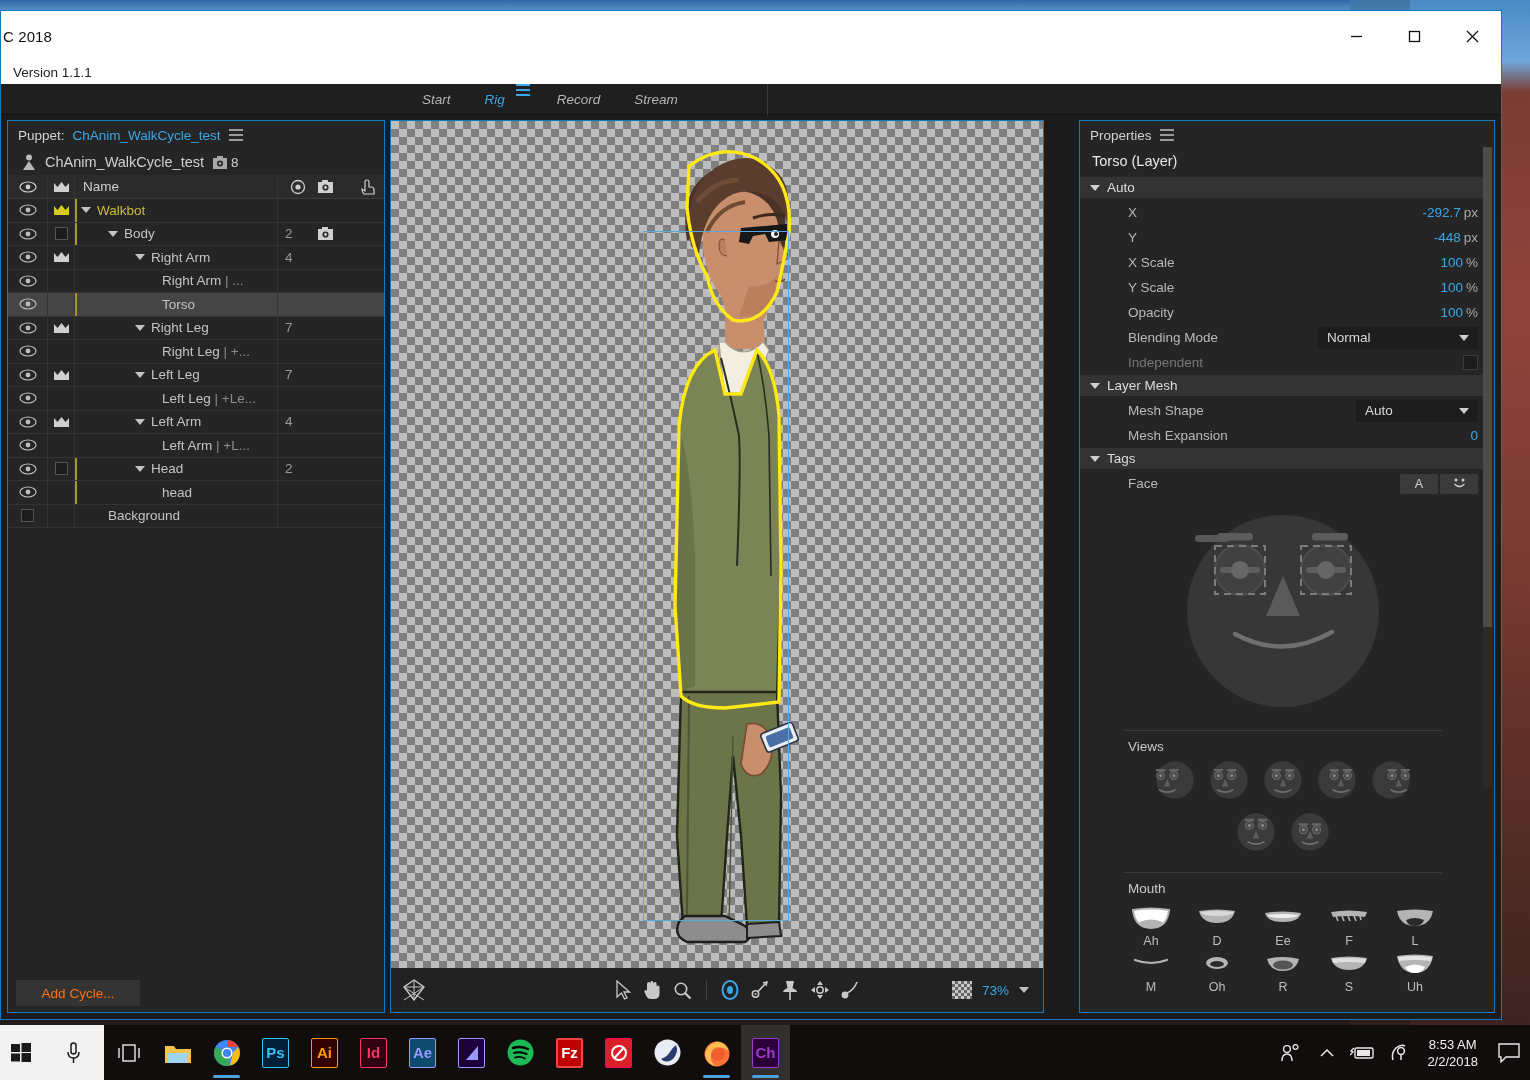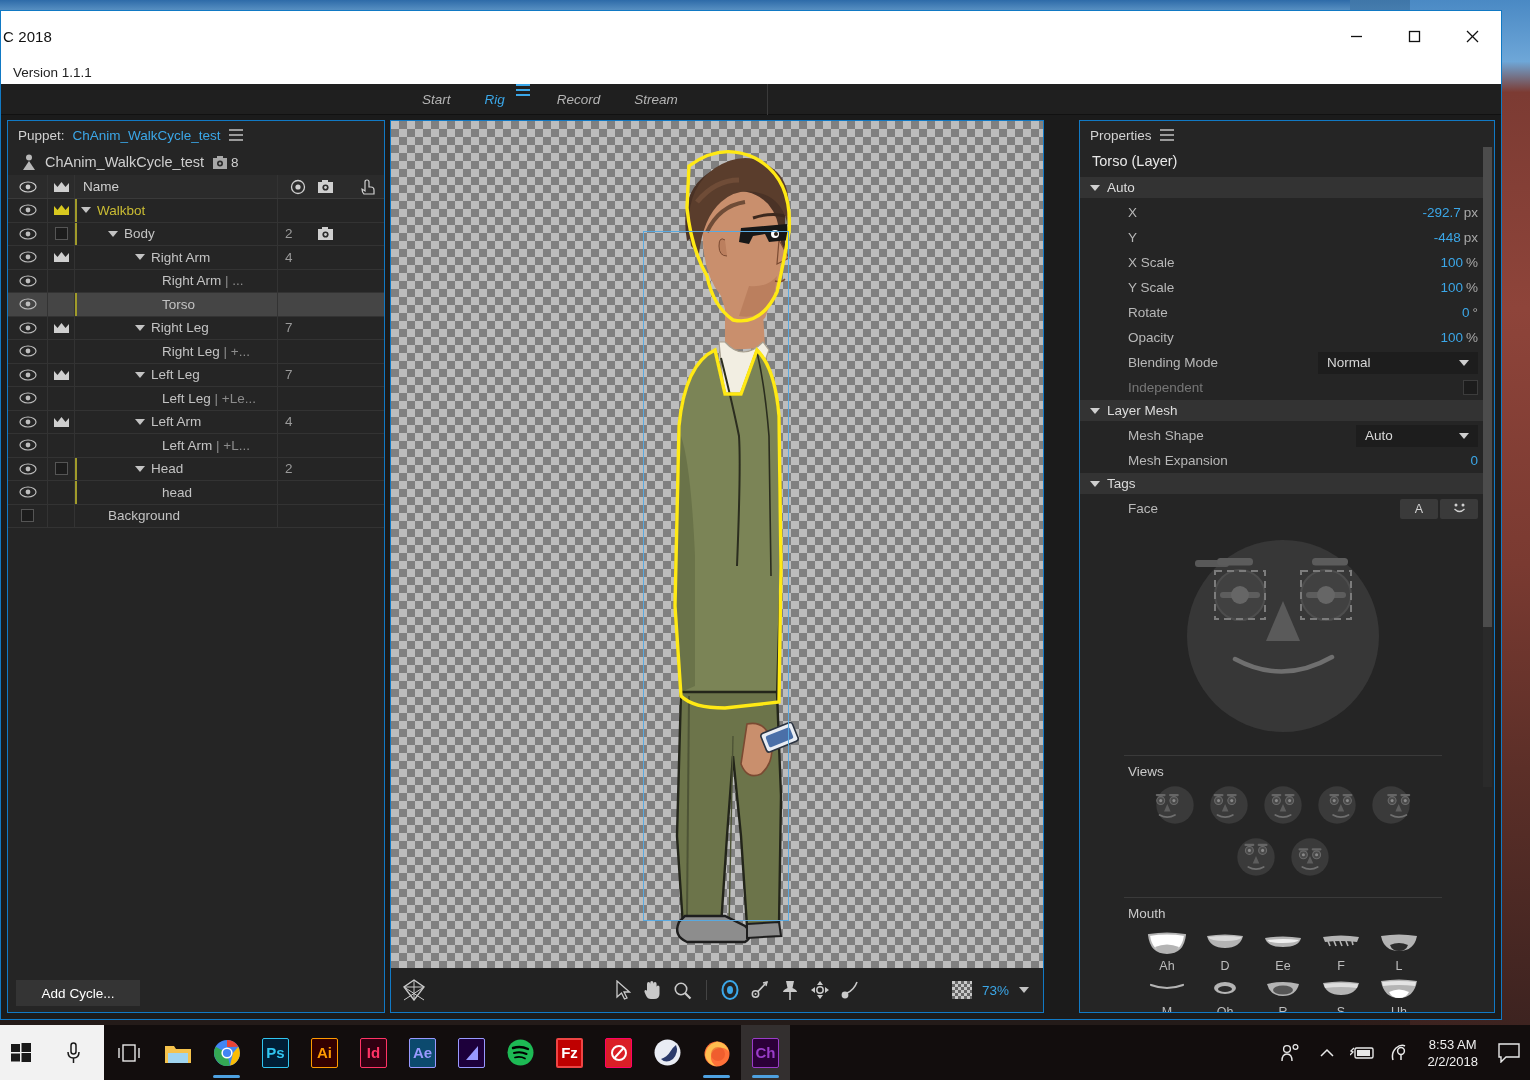--- a/index.html
+++ b/index.html
@@ -124,21 +124,21 @@
   .lrow .guide { width: 2px; height: 23.5px; background: #a09b2a; margin-right: 4px; flex:none;}
   .lrow .indent { flex: none; }
   .tri { width:0;height:0;border-left:5px solid transparent;border-right:5px solid transparent;border-top:6px solid #c3c3c3; margin-right:6px; flex:none;}
   .nm-yellow { color: #cbbd33; }
   .nm-sub { color: #8c8c8c; }
   .sq { width:13px;height:13px;background:#1c1c1c;border:1px solid #555;display:inline-block;}
 
   #addcycle-wrap { height: 52px; flex:none; display:flex; align-items:flex-end; }
   #add-cycle {
     margin: 0 0 6px 8px; height: 26px; width: 124px; background: #343434;
-    color: #ffffff; font-size: 13.5px; display: flex; align-items: center; justify-content: center;
+    color: #f97316; font-size: 13.5px; display: flex; align-items: center; justify-content: center;
     border: none;
   }
 
   
   #canvas-panel { flex: 1; min-width:0; background:#1f1f1f; border:1px solid #1179c4; display:flex; flex-direction:column; }
   #stage-wrap { flex:1; position:relative; background:#2a2a2a; overflow:hidden; }
   #stage {
     position:absolute; left:0; top:0; right:0; bottom:0;
     background-image:
       linear-gradient(45deg, #808080 25%, transparent 25%, transparent 75%, #808080 75%),
@@ -186,21 +186,21 @@
   .chk { width:15px;height:15px;background:#1c1c1c;border:1px solid #3c3c3c; }
   .tagbtns { display:flex; gap:2px; }
   .tagbtn { width:38px;height:20px;background:#3a3a3a;display:flex;align-items:center;justify-content:center;color:#d0d0d0;font-size:12.5px;border-radius:2px;}
 
   #face-art { display:flex; justify-content:center; padding: 12px 0 10px 0; }
   .hr { height:1px; background:#3a3a3a; margin: 2px 44px 0 44px; }
   .grp-title { font-size:13.5px; color:#c9c9c9; padding: 8px 0 4px 48px; }
   #views-rows { display:flex; flex-direction:column; align-items:center; gap:4px; }
   .views-row { display:flex; gap:10px; justify-content:center; }
   #mouth-grid { display:flex; flex-direction:column; gap:2px; align-items:center; padding-top:4px;}
-  .mouth-row { display:flex; gap:8px; }
+  .mouth-row { display:flex; gap:16px; }
   .mouth-cell { width:50px; display:flex; flex-direction:column; align-items:center; gap:2px;}
   .mouth-cell .mlbl { font-size:12.5px; color:#bdbdbd; }
 
   #props-scrollbar { position:absolute; right:2px; top:26px; width:9px; height:640px; background:#2a2a2a; }
   #props-scrollbar .thumb { position:absolute; left:0; top:0; width:9px; height:480px; background:#4c4c4c; }
 
   
   #taskbar {
     position:absolute; left:0; bottom:0; width:1530px; height:55px;
     background: rgba(16,12,12,.93); display:flex; align-items:center;
@@ -775,24 +775,20 @@
           <span class="pl">Y</span>
           <span class="pv"><span>-448</span><span class="unit">px</span></span>
         </div>
         <div class="prow">
           <span class="pl">X Scale</span>
           <span class="pv"><span>100</span><span class="unit">%</span></span>
         </div>
         <div class="prow">
           <span class="pl">Y Scale</span>
           <span class="pv"><span>100</span><span class="unit">%</span></span>
-        </div>
-        <div class="prow">
-          <span class="pl">Rotate</span>
-          <span class="pv"><span>0</span><span class="unit">°</span></span>
         </div>
         <div class="prow">
           <span class="pl">Opacity</span>
           <span class="pv"><span>100</span><span class="unit">%</span></span>
         </div>
         <div class="prow">
           <span class="pl">Blending Mode</span>
           <span class="dropdown">
             <span>Normal</span>
             <span class="tri"></span>

